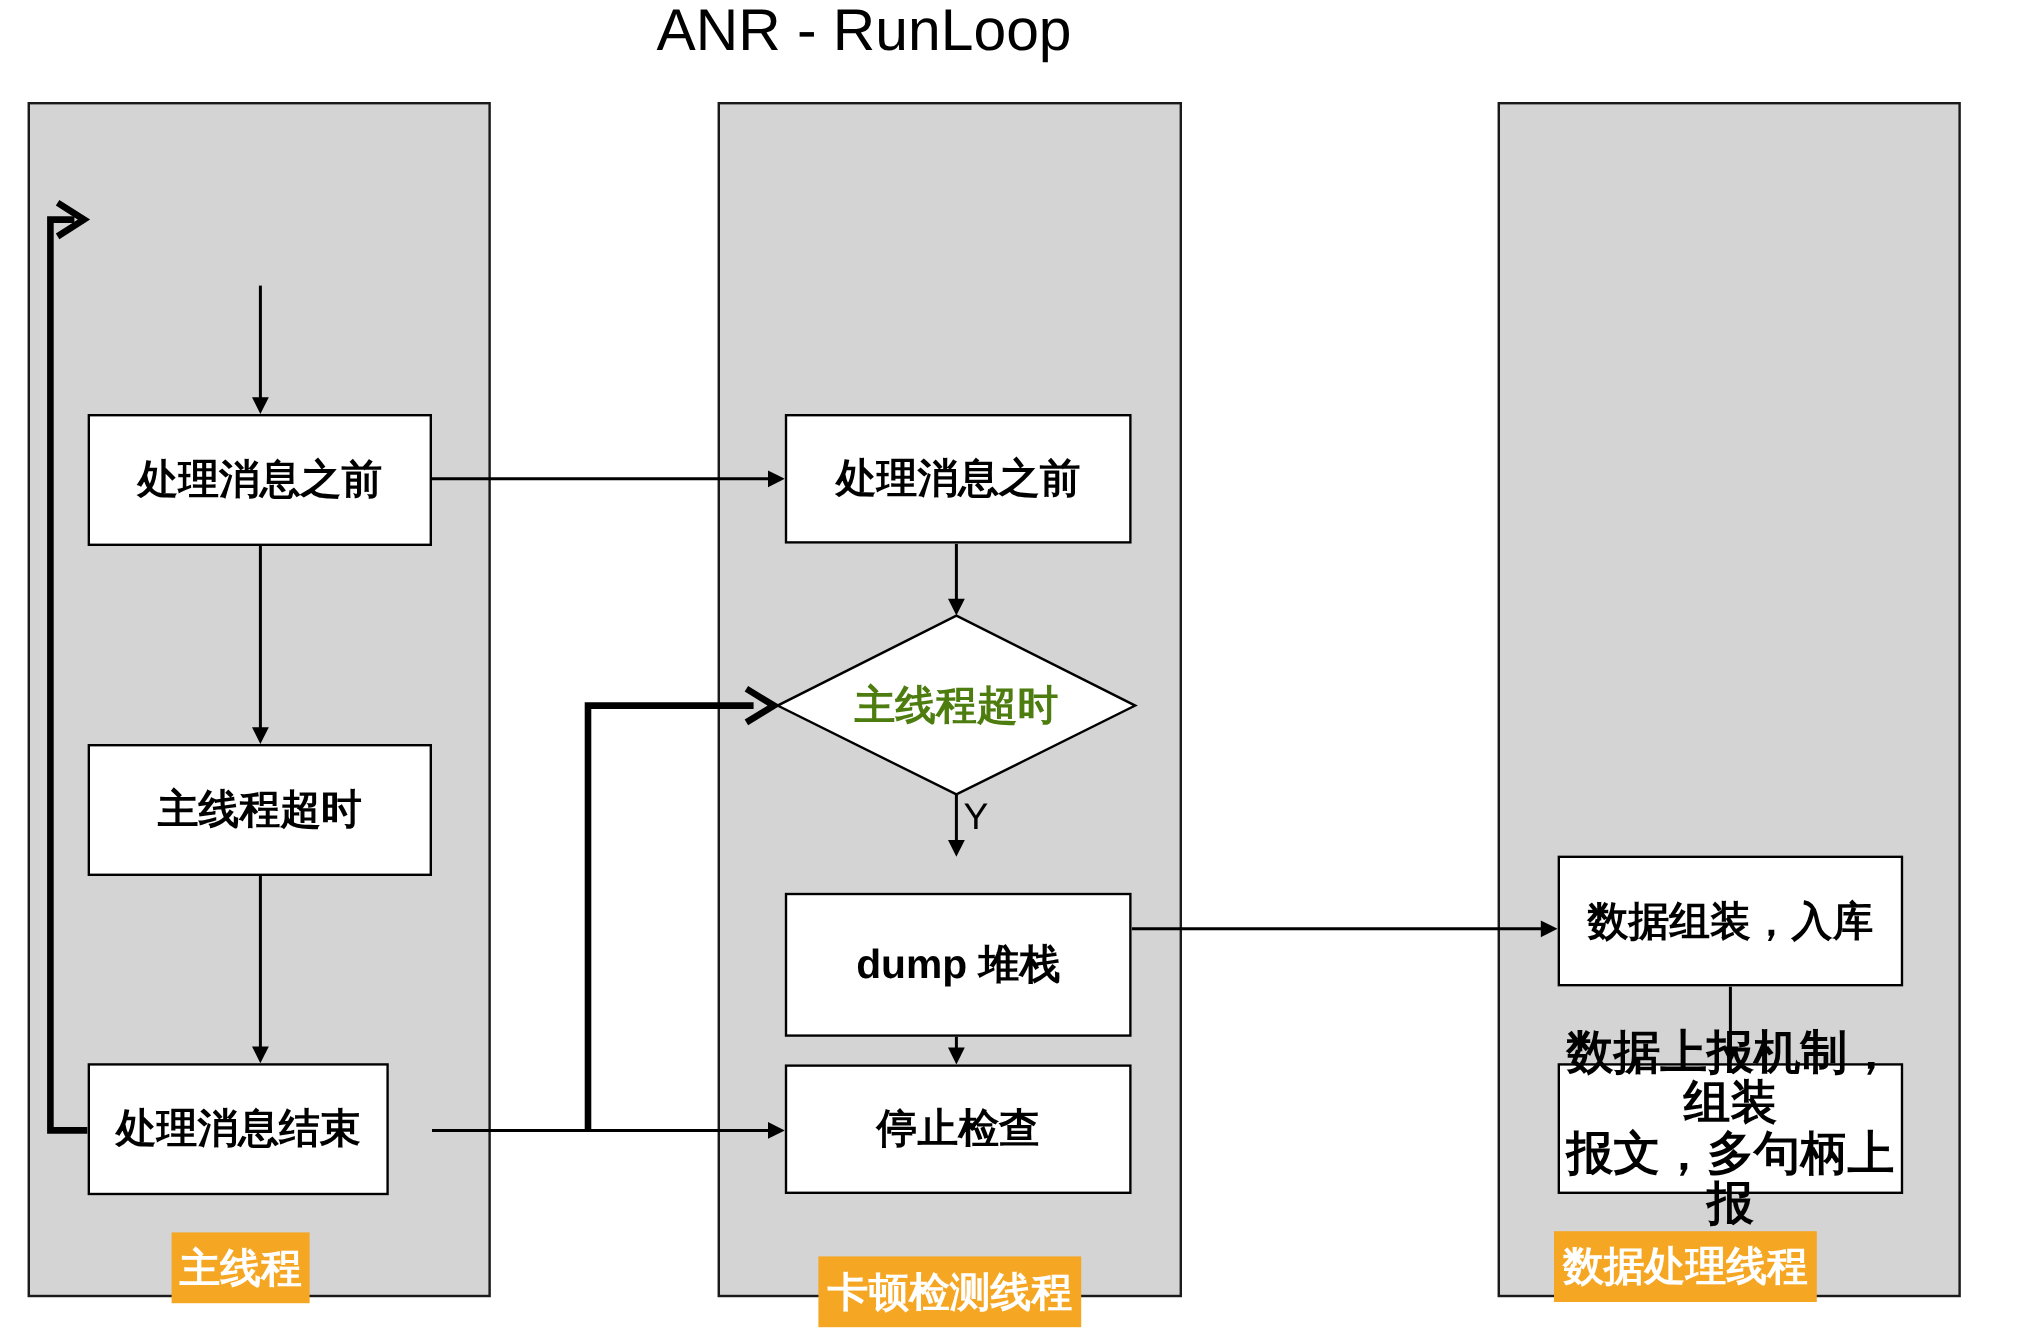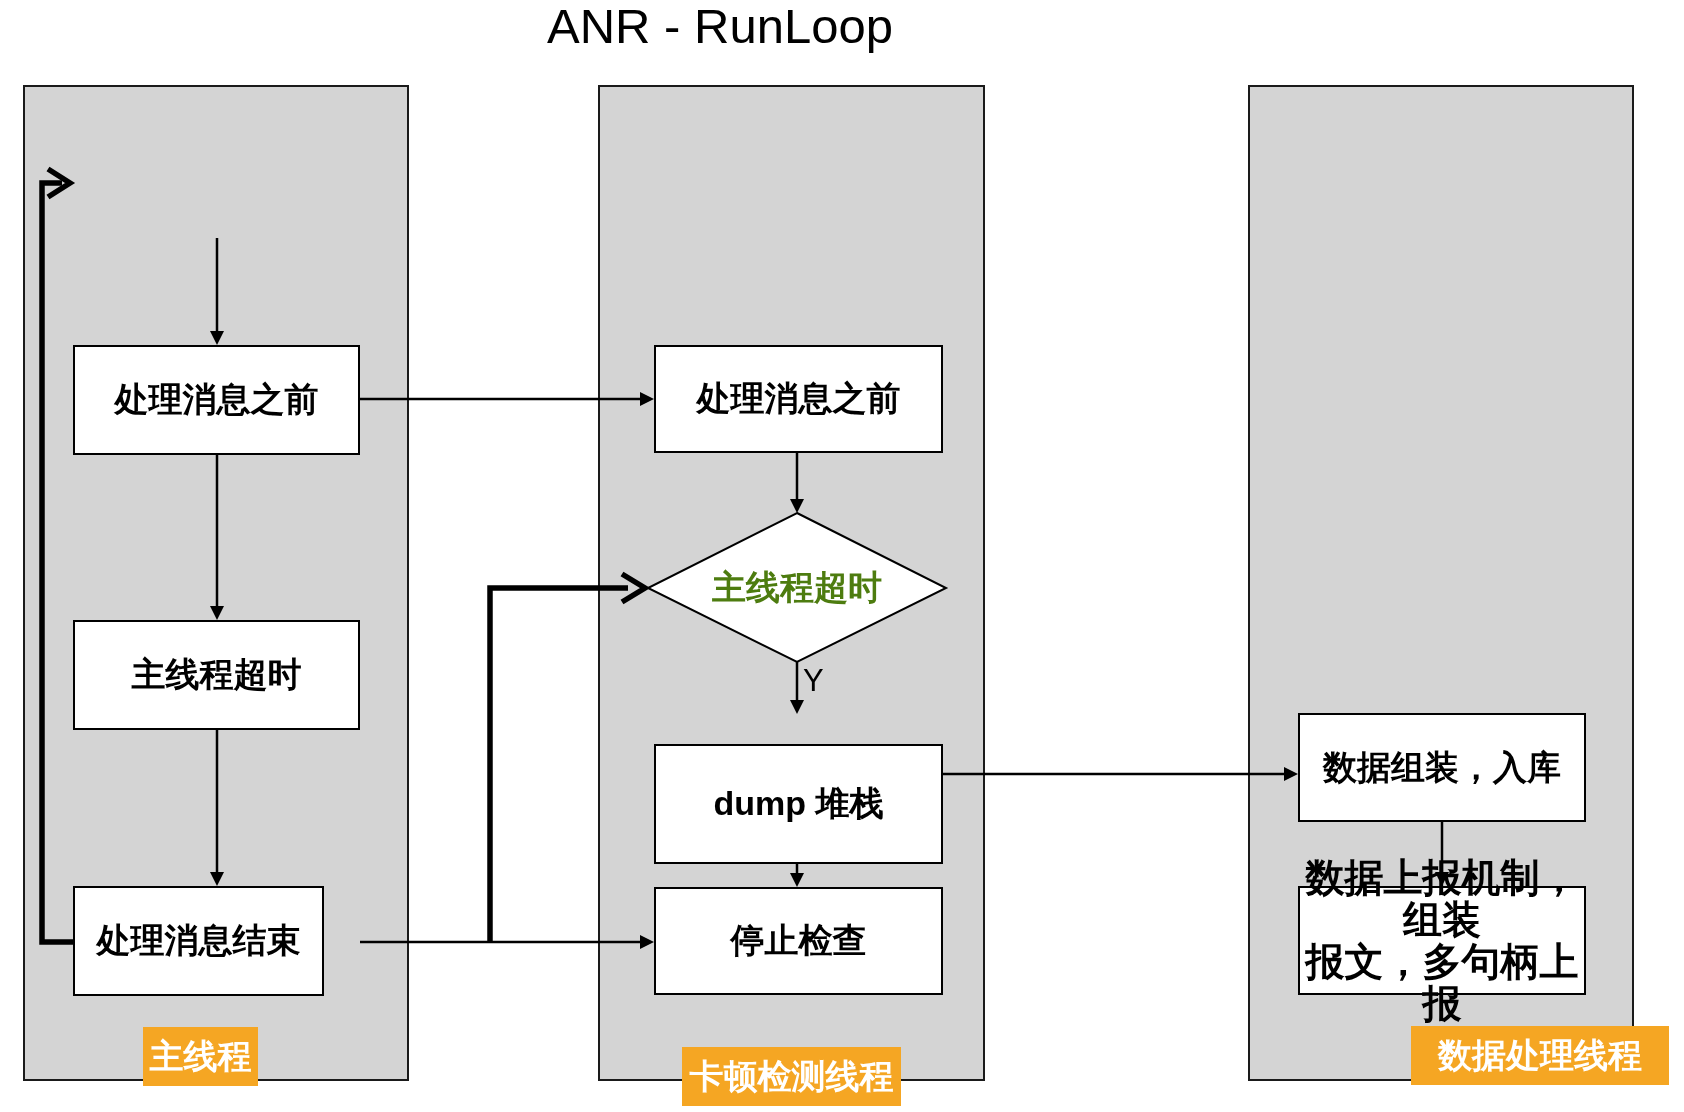--- a/index.html
+++ b/index.html
@@ -54,21 +54,21 @@
     position:absolute;left:803px;top:663px;font-size:31px;color:#000;
     font-weight:400;z-index:3;
   }
   .lane-label{
     position:absolute;background:var(--label_bg);color:var(--label_text);
     display:flex;align-items:center;justify-content:center;
     font-weight:700;font-size:34px;z-index:4;
   }
   .lane-label-1{left:143px;top:1027px;width:115px;height:59px;}
   .lane-label-2{left:682px;top:1027px;width:219px;height:59px;margin-top:20px;}
-  .lane-label-3{left:1411px;top:1026px;width:258px;height:59px;}
+  .lane-label-3{left:1295px;top:1026px;width:219px;height:59px;}
   .thin-line{stroke:var(--line_color);stroke-width:2.5;fill:none;}
   .thin-head{fill:var(--line_color);stroke:none;}
   .thick-line{stroke:var(--line_color);stroke-width:5.5;fill:none;}
 </style>
 </head>
 <body>
 
 <div class="canvas">
 
   <div class="diagram-title">ANR - RunLoop</div>

